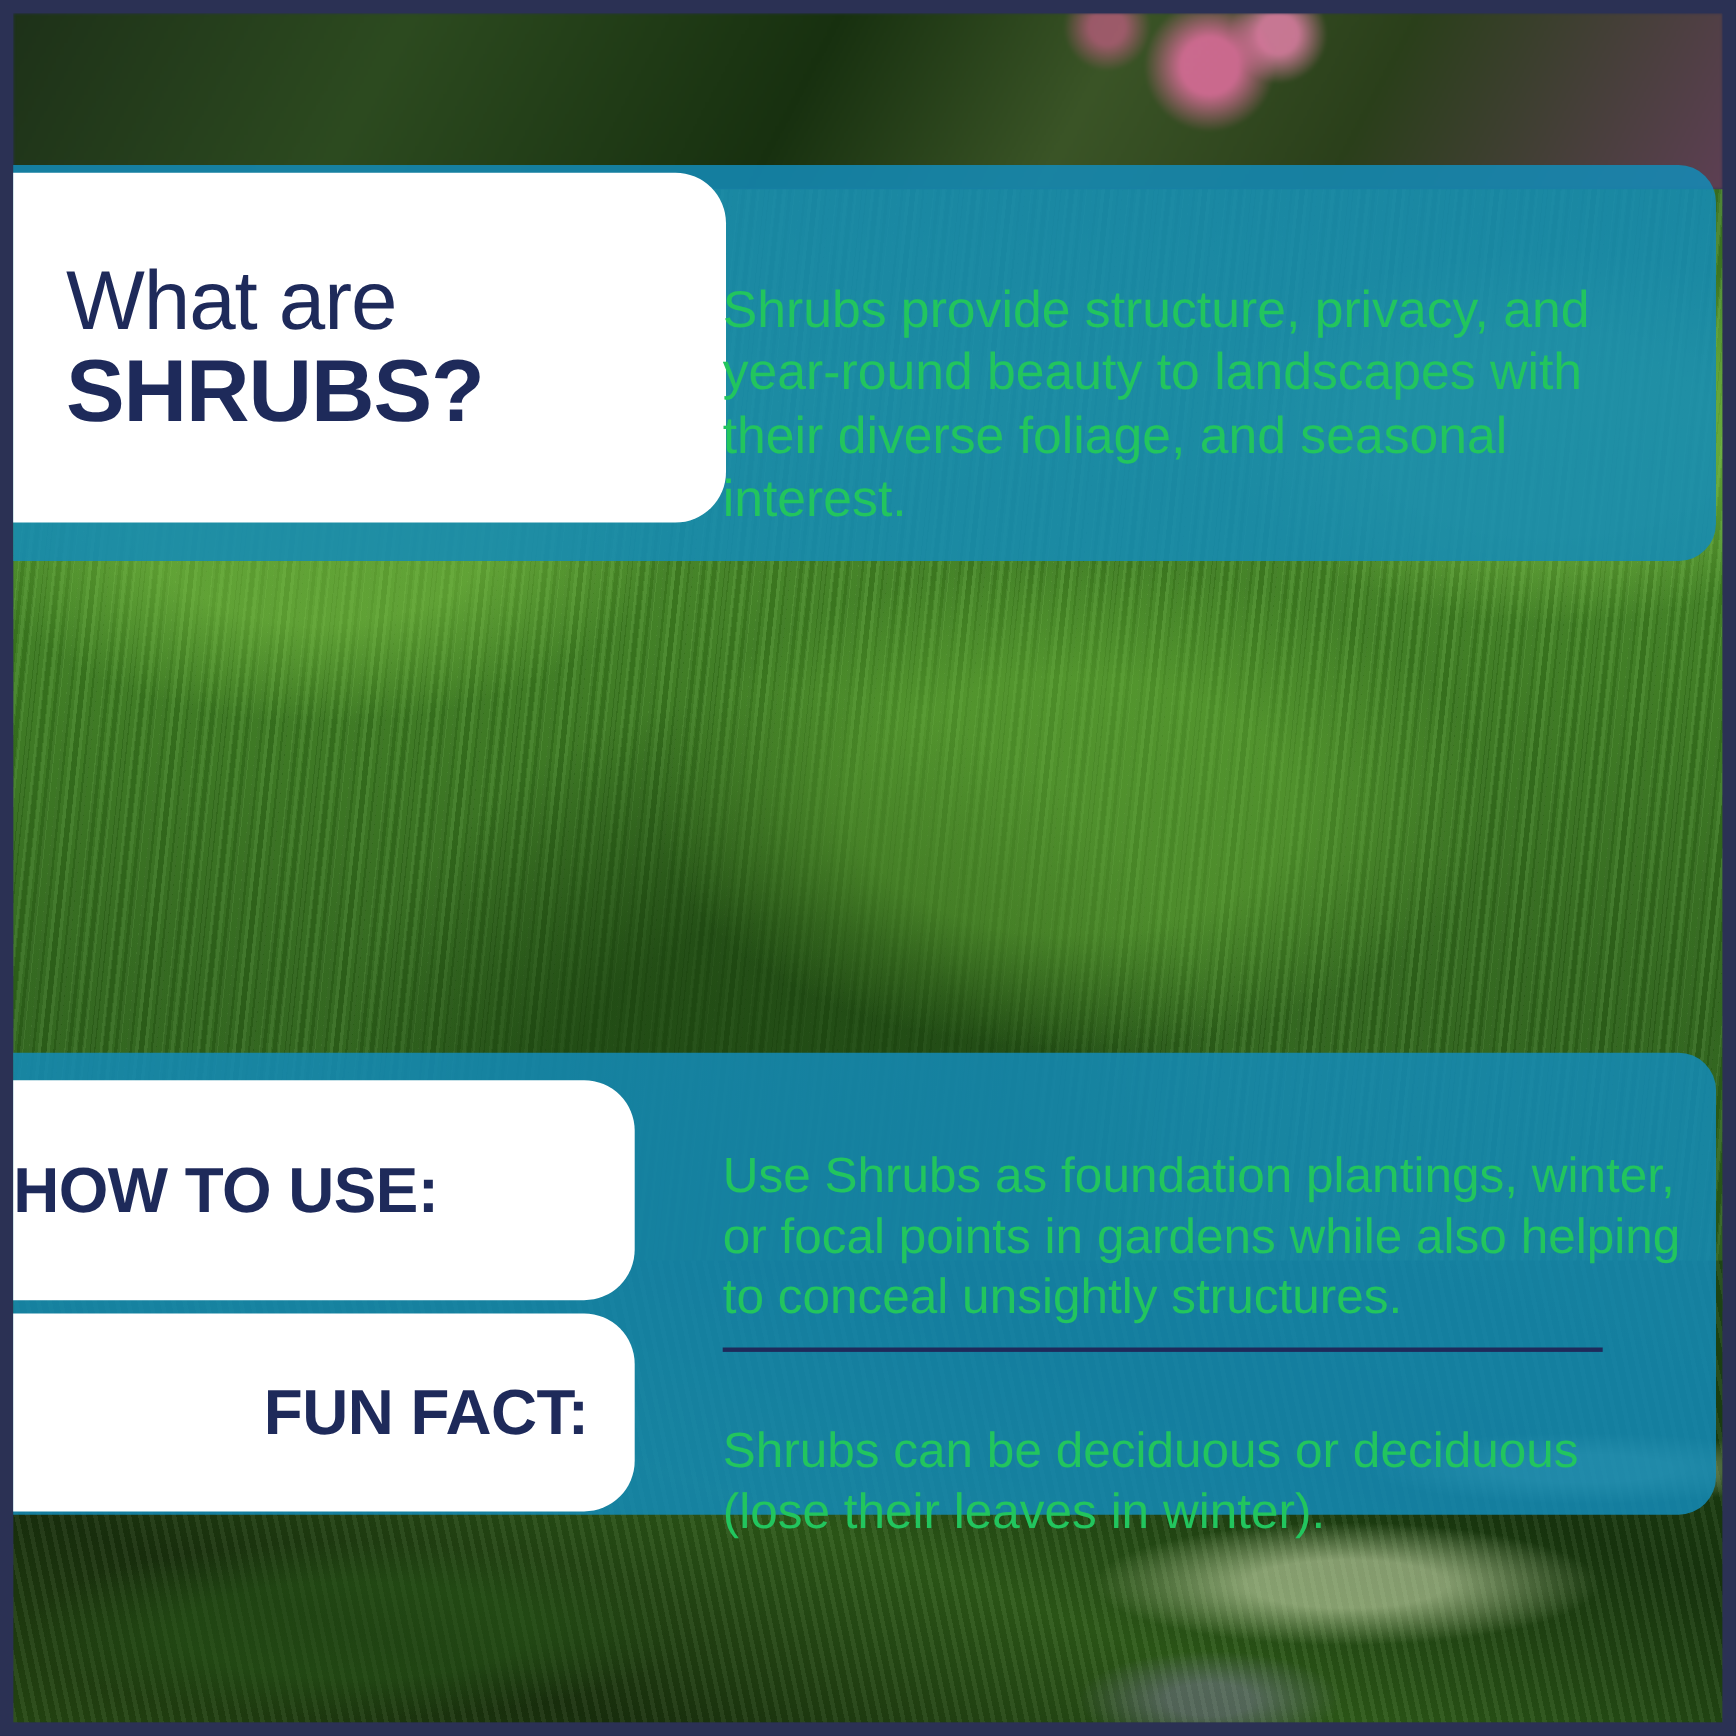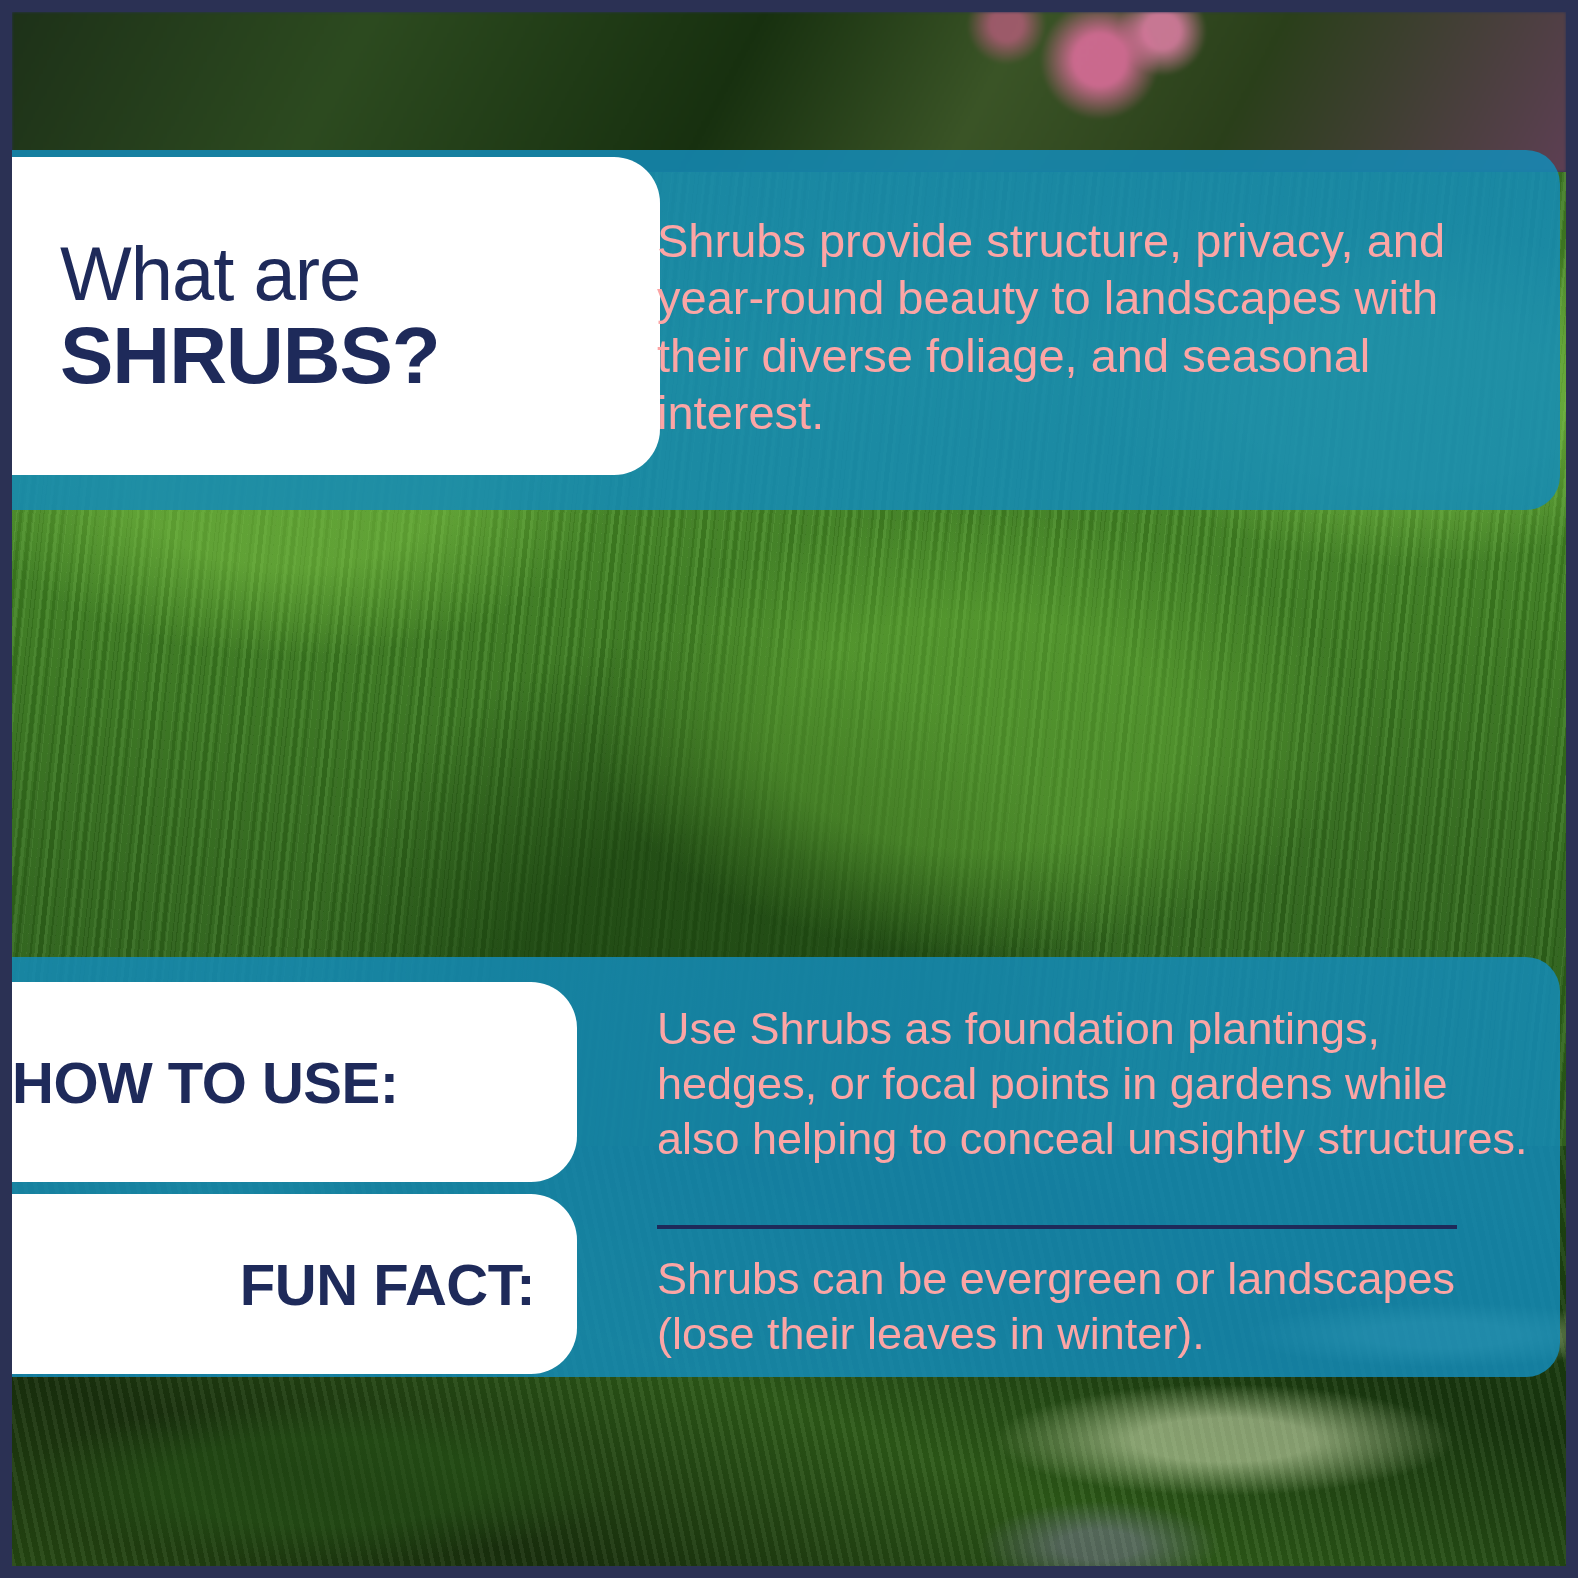--- a/index.html
+++ b/index.html
@@ -163,22 +163,23 @@
   .label-heading {
     font-size: 58px;
     font-weight: 700;
     color: #1e2a5a;
     letter-spacing: -0.5px;
   }
 
   
   .copy {
     position: absolute;
-    color: #fca5a5;
+    color: #22c55e;
     z-index: 5;
+    margin-top: 40px;
   }
 
   .copy-intro {
     left: 645px;
     top: 200px;
     width: 850px;
     font-size: 47px;
     line-height: 1.22;
   }
 
@@ -228,23 +229,23 @@
       <div class="title-line2">SHRUBS?</div>
     </div>
   </div>
 
   <div class="copy copy-intro">Shrubs provide structure, privacy, and year-round beauty to landscapes with their diverse foliage, and seasonal interest.</div>
 
   <div class="white-card card-howto">
     <span class="label-heading">HOW TO USE:</span>
   </div>
 
-  <div class="copy copy-howto">Use Shrubs as foundation plantings, hedges, or focal points in gardens while also helping to conceal unsightly structures.</div>
+  <div class="copy copy-howto">Use Shrubs as foundation plantings, winter, or focal points in gardens while also helping to conceal unsightly structures.</div>
 
   <div class="divider"></div>
 
   <div class="white-card card-funfact">
     <span class="label-heading">FUN FACT:</span>
   </div>
 
-  <div class="copy copy-funfact">Shrubs can be evergreen or landscapes (lose their leaves in winter).</div>
+  <div class="copy copy-funfact">Shrubs can be deciduous or deciduous (lose their leaves in winter).</div>
 
 </div>
 
 </body></html>

